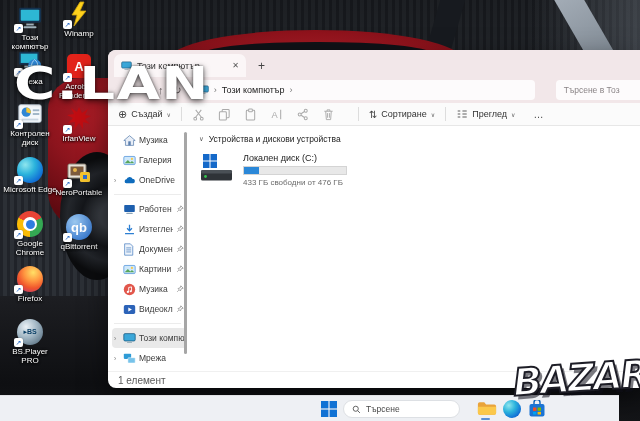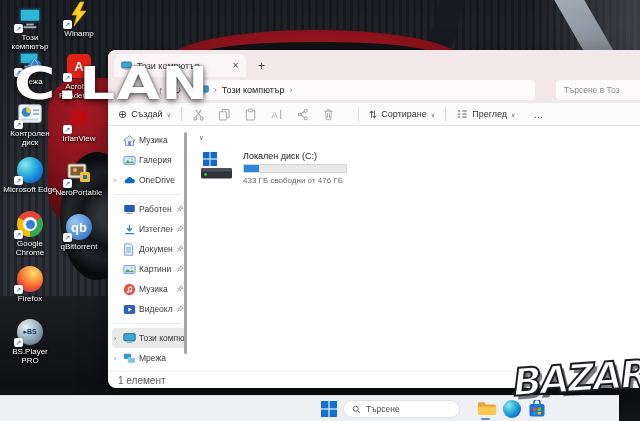--- a/index.html
+++ b/index.html
@@ -487,20 +487,21 @@
               </svg>
             </span>
           <span class="s-label">Мрежа</span>
         </div>
         <div class="sscroll"></div>
       </div>
 
       <div class="main">
         <div class="group-header">
           <span class="chev">∨</span>
+          <span>Устройства и дискови устройства</span>
         </div>
         <div class="drive">
           <svg width="36" height="30" viewBox="0 0 36 30">
             <g fill="#1569c9">
                 <rect x="4" y="1" width="6.5" height="6.5"></rect>
                 <rect x="11.5" y="1" width="6.5" height="6.5"></rect>
                 <rect x="4" y="8.5" width="6.5" height="6.5"></rect>
                 <rect x="11.5" y="8.5" width="6.5" height="6.5"></rect>
               </g>
             <rect x="2" y="17" width="31" height="10.5" rx="1.5" fill="#2f3338"></rect>

